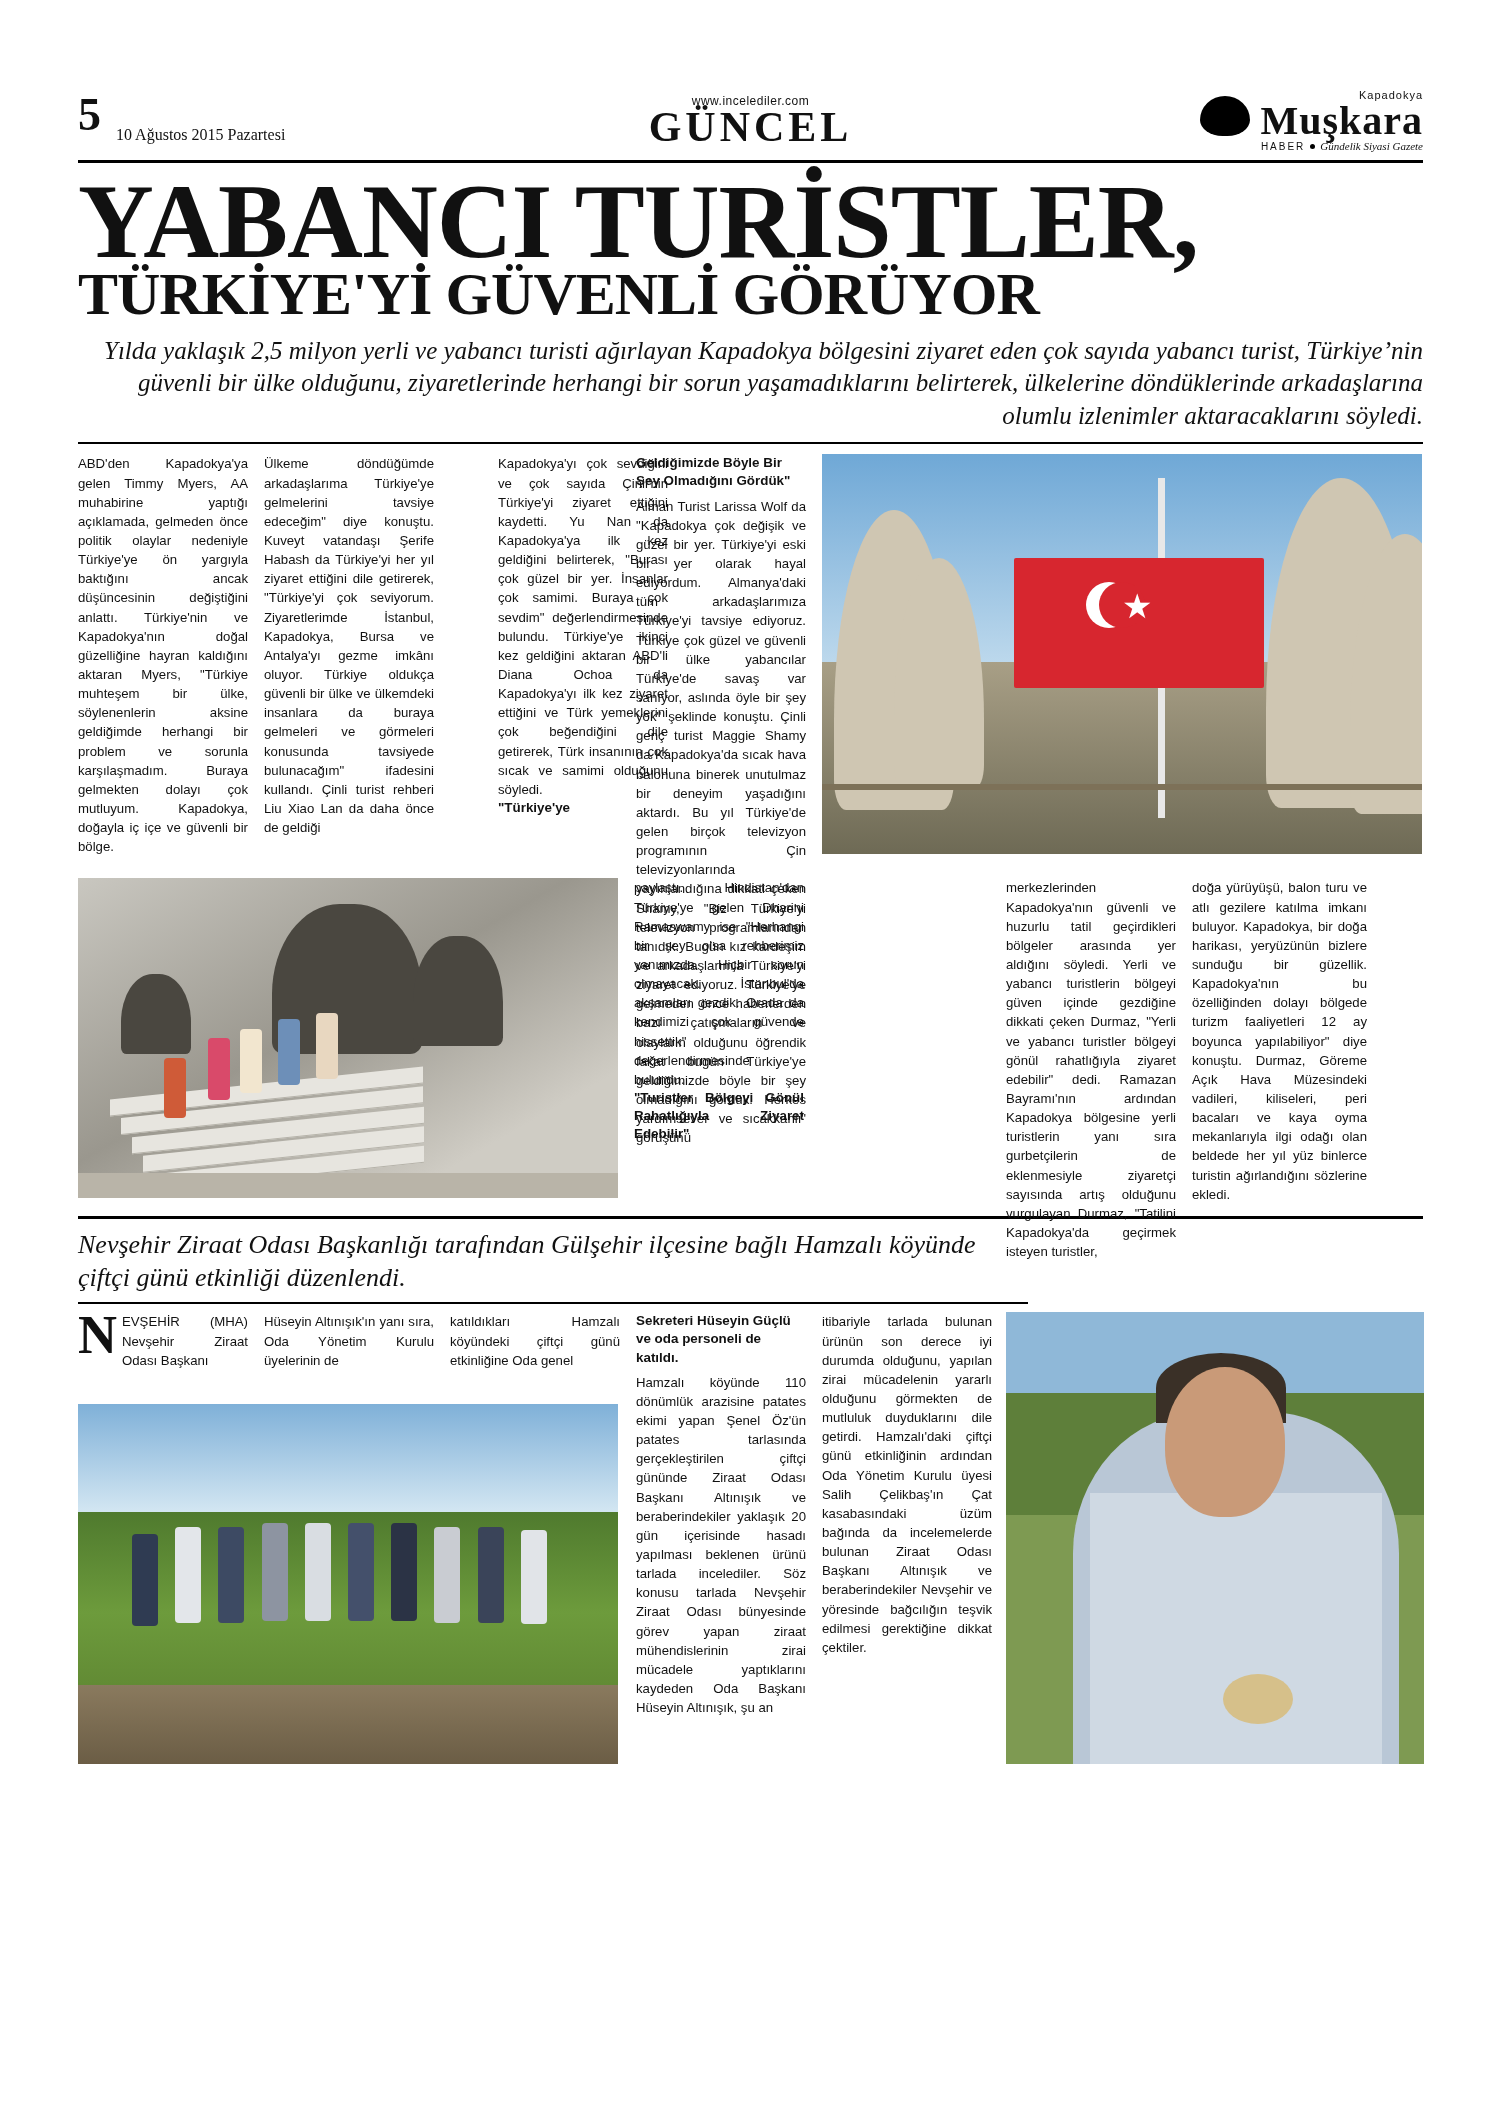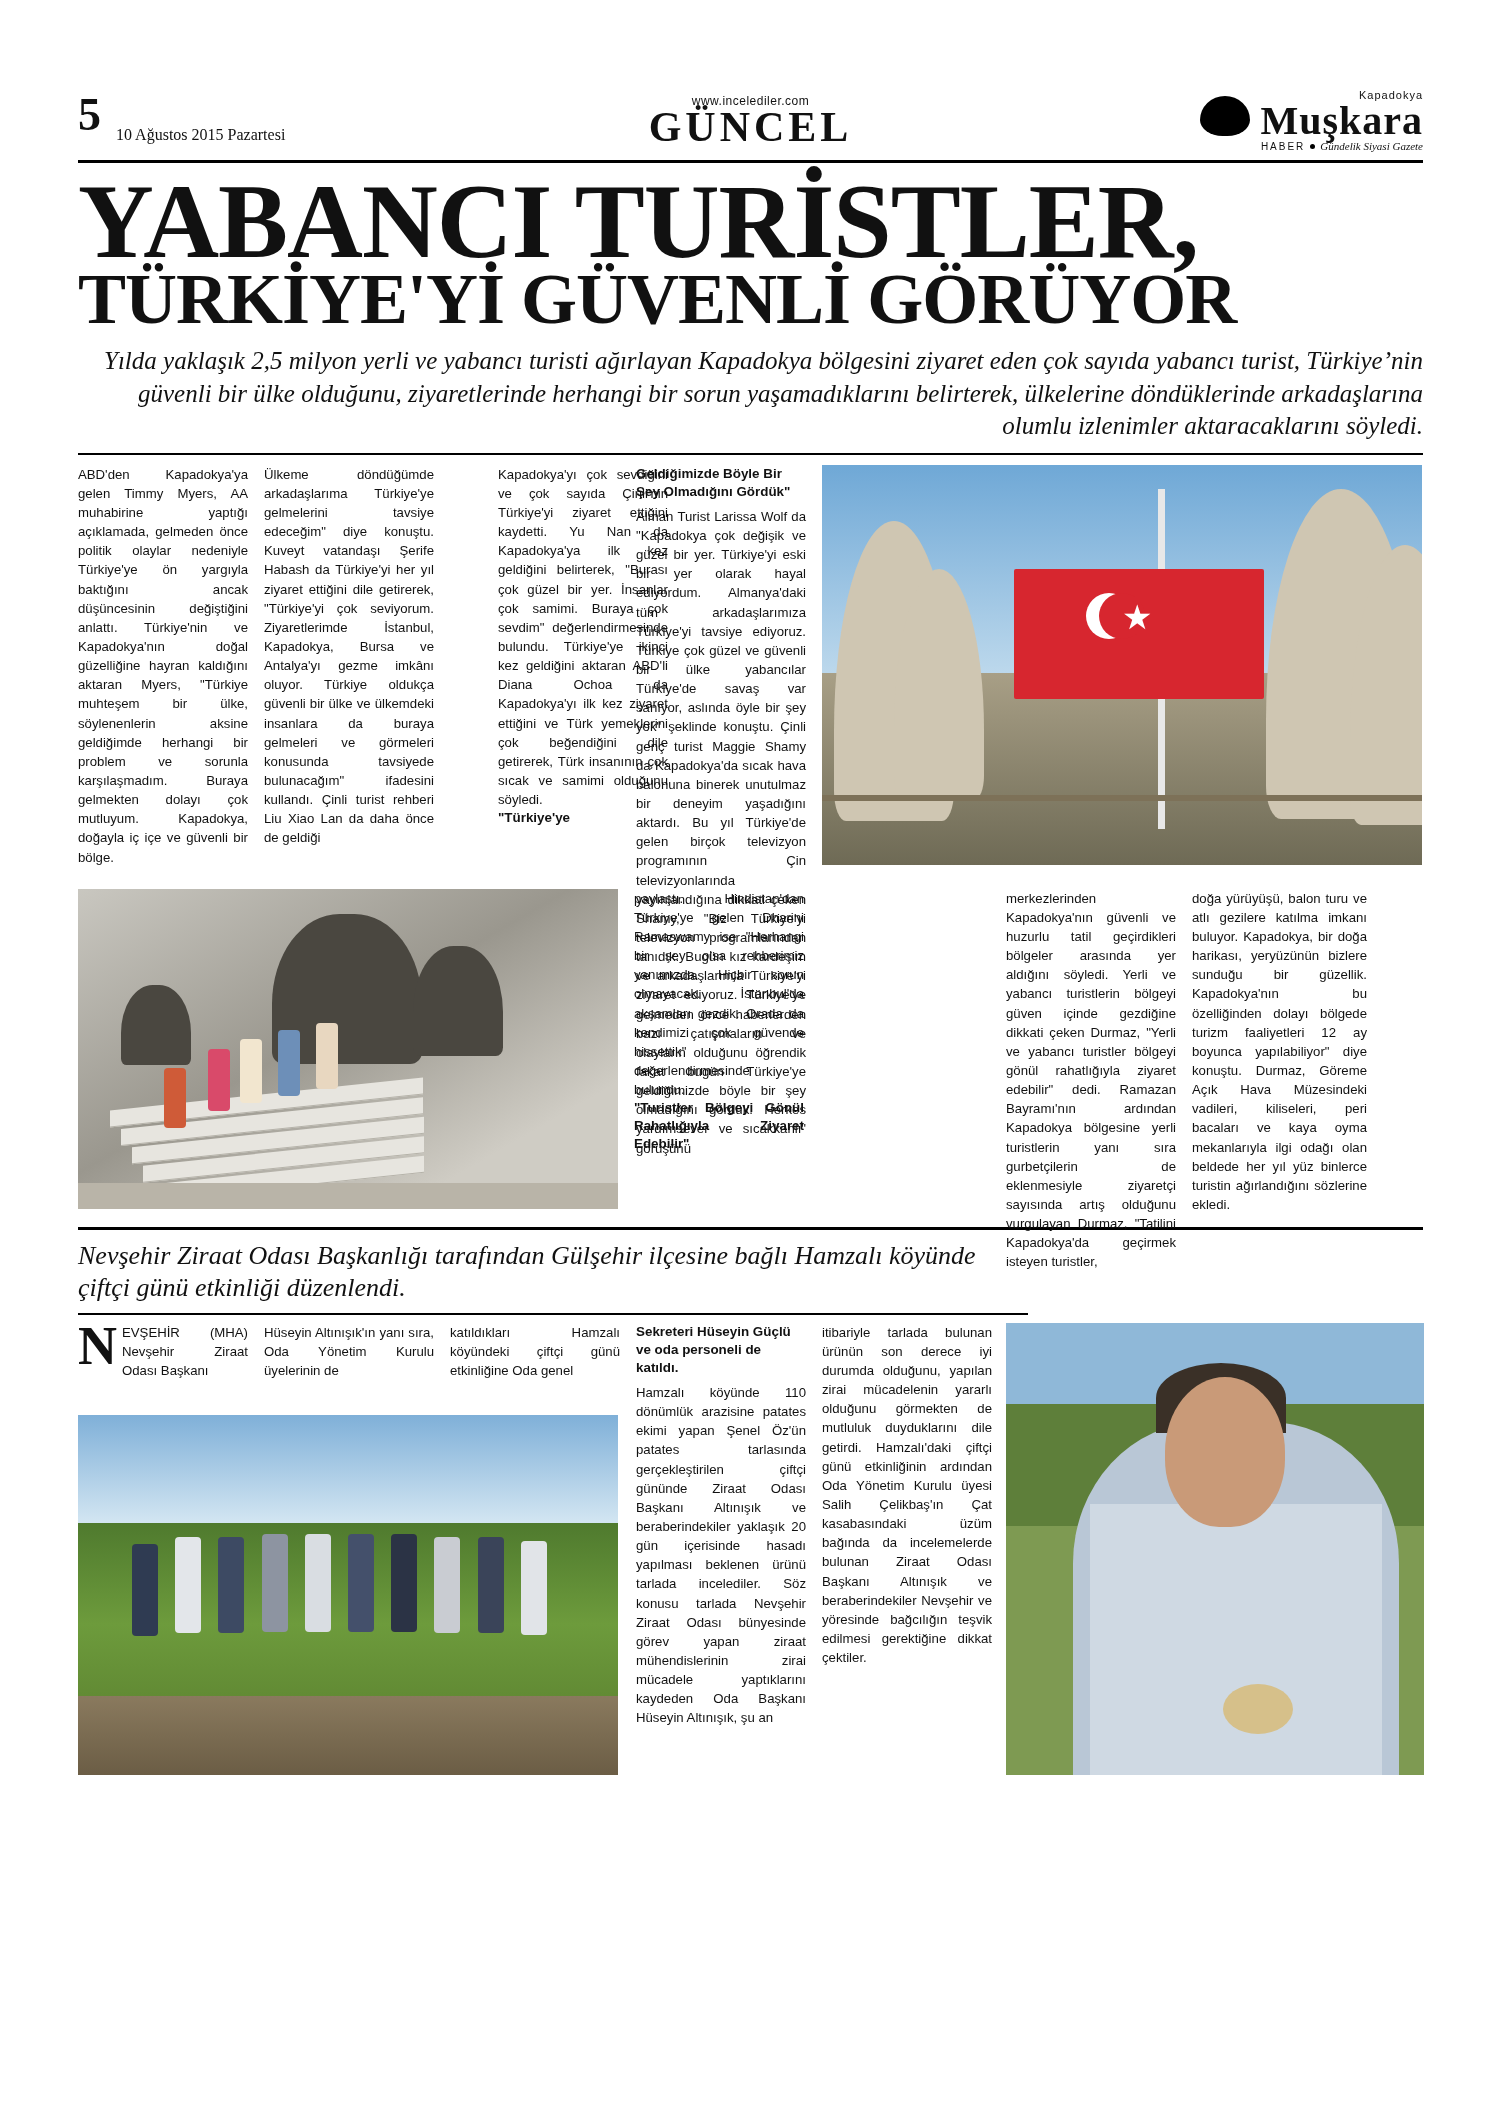--- a/index.html
+++ b/index.html
@@ -20,21 +20,21 @@
   .logo-text{line-height:1;}
   .logo-top{font-family:"Liberation Sans",sans-serif;font-size:11px;letter-spacing:1px;text-align:right;}
   .logo-main{font-family:"Liberation Serif",serif;font-size:40px;font-weight:700;letter-spacing:1px;}
   .logo-sub{display:flex;align-items:center;justify-content:flex-end;gap:5px;font-size:10px;font-family:"Liberation Sans",sans-serif;}
   .logo-sub .hab{font-weight:400;letter-spacing:2px;}
   .logo-sub .dot{width:5px;height:5px;border-radius:50%;background:#000;display:inline-block;}
   .logo-sub .slog{font-family:"Liberation Serif",serif;font-style:italic;font-size:11px;}
 
   
   .headline1{font-family:"Liberation Serif",serif;font-weight:700;font-size:105px;line-height:.86;letter-spacing:-1px;margin-top:14px;}
-  .headline1 .l2{font-size:72px;display:block;margin-top:2px;}
+  .headline1 .l2{font-size:60px;display:block;margin-top:2px;}
   .deck{font-family:"Liberation Serif",serif;font-style:italic;font-size:25px;line-height:1.3;margin-top:14px;border-bottom:2px solid #000;padding-bottom:10px;text-align:right;}
 
   
   .txt{font-family:"Liberation Sans",sans-serif;font-size:13.2px;line-height:1.45;text-align:justify;color:#111;}
   .sub{font-family:"Liberation Sans",sans-serif;font-weight:700;font-size:13.4px;line-height:1.35;margin:0 0 6px 0;}
 
   .block1{position:relative;margin-top:10px;height:418px;}
   .col{position:absolute;top:0;}
   .c1{left:0;width:170px;}
   .c2{left:186px;width:170px;}

